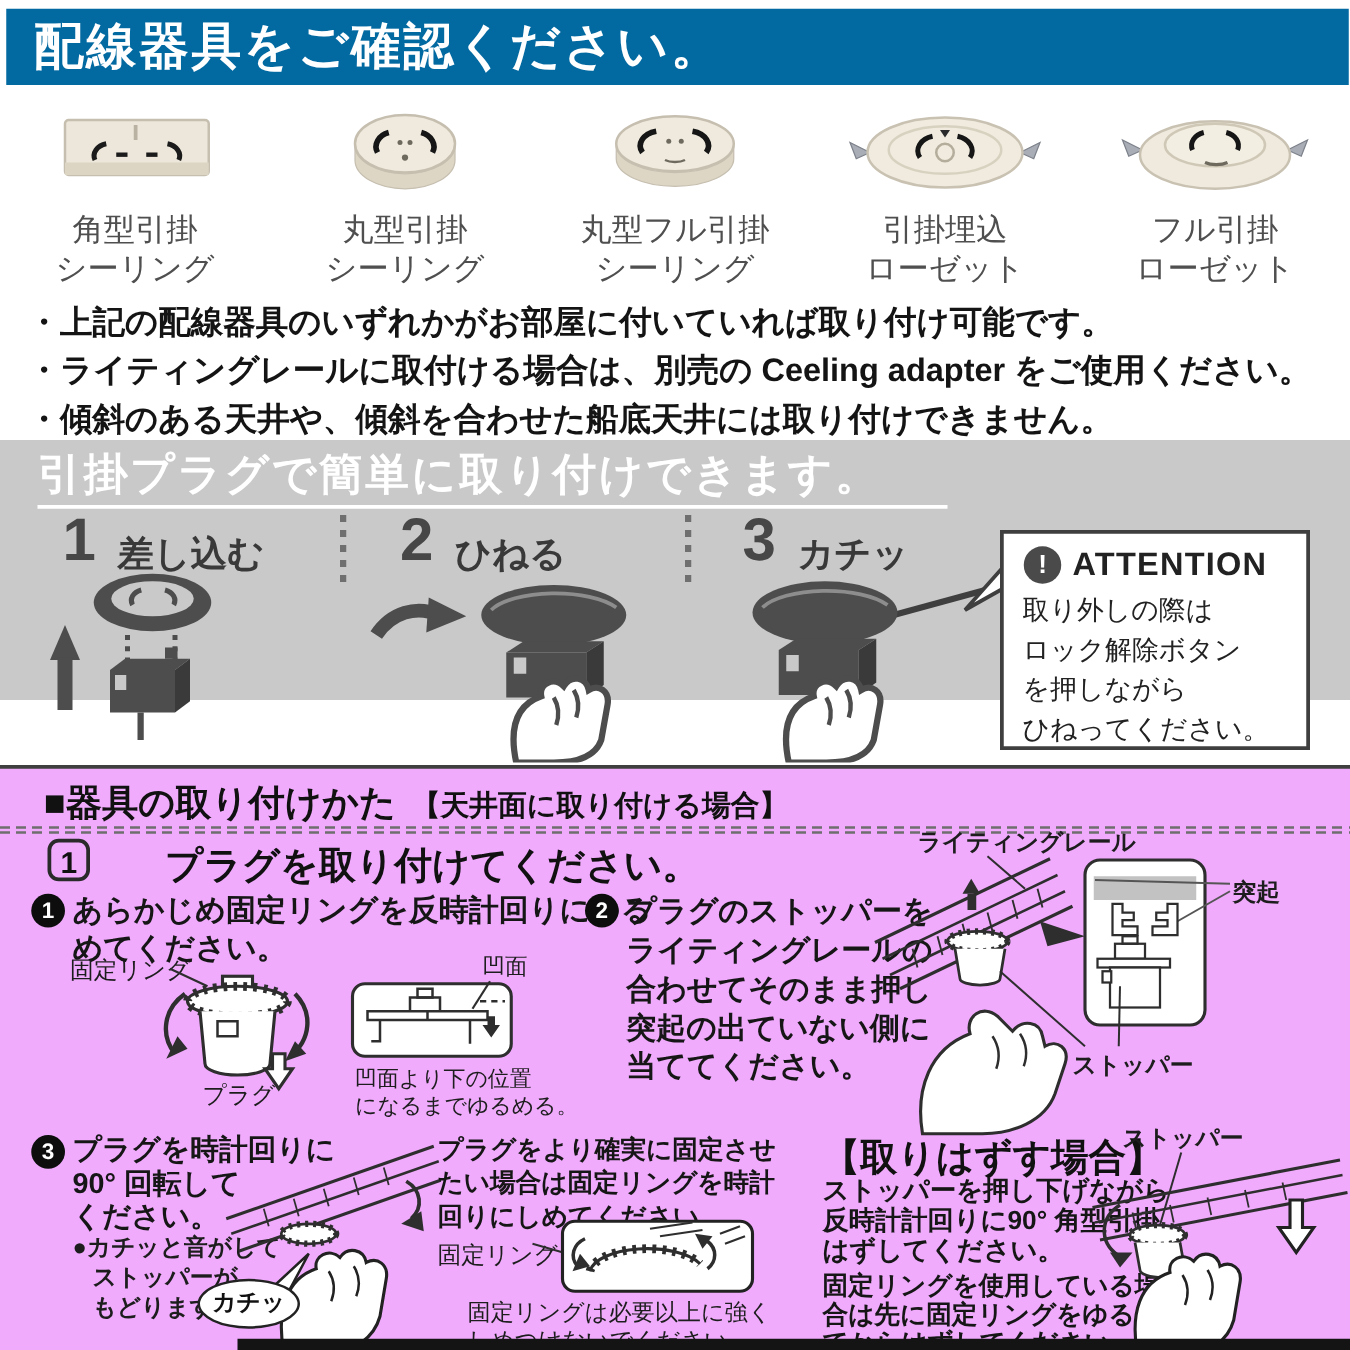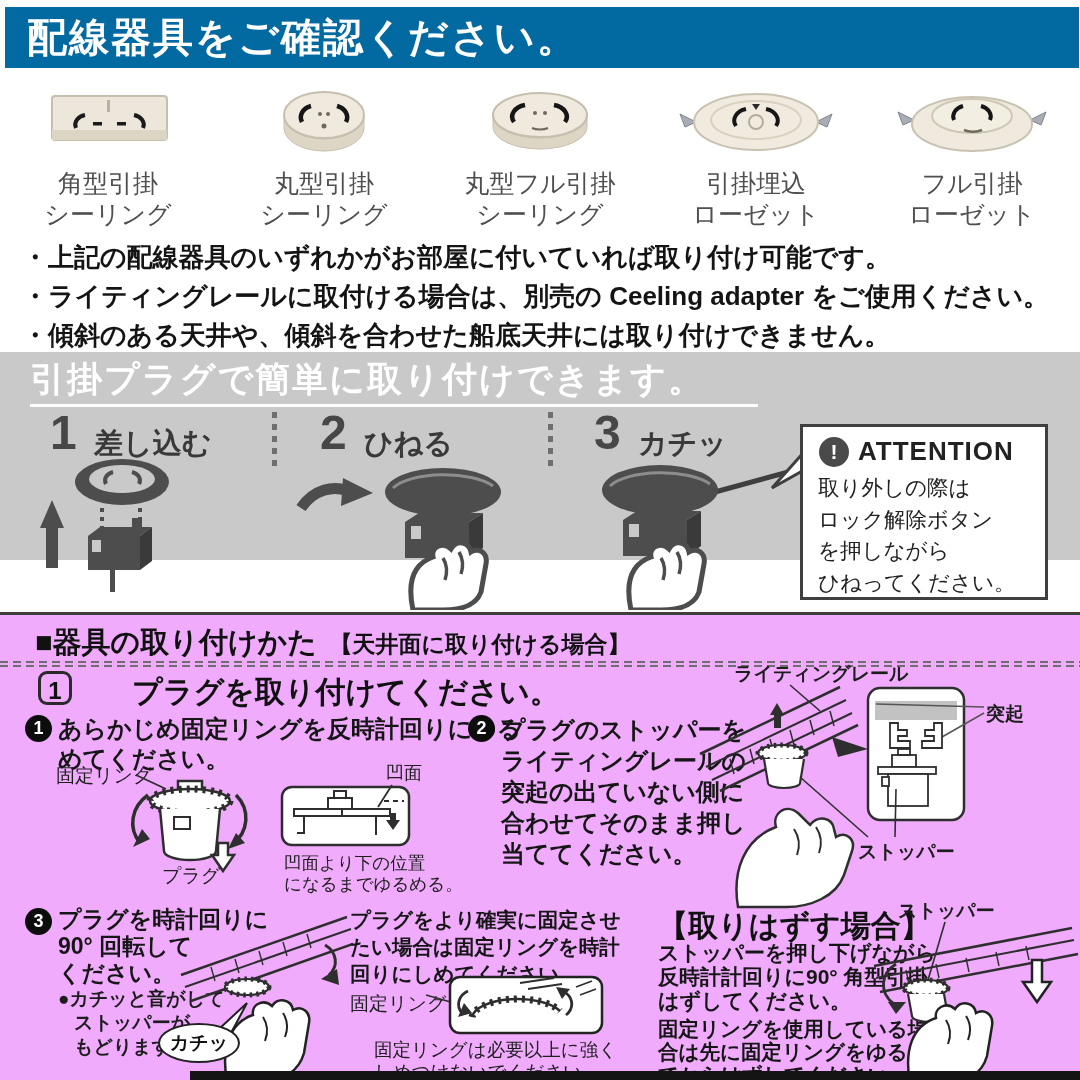--- a/index.html
+++ b/index.html
@@ -260,22 +260,22 @@
     </svg>
     <div class="abs tiny" style="left:284px;top:238px">
       <div>凹面より下の位置</div>
       <div>になるまでゆるめる。</div>
     </div>
 
     <div class="abs cnum" style="left:468px;top:100px">2</div>
     <div class="abs subtxt" style="left:501px;top:99px;line-height:31px">
       <div>プラグのストッパーを</div>
       <div>ライティングレールの</div>
+      <div>合わせてそのまま押し</div>
       <div>突起の出ていない側に</div>
-      <div>合わせてそのまま押し</div>
       <div>当ててください。</div>
     </div>
     <div class="abs small-label" style="left:734px;top:46px;font-weight:600">ライティングレール</div>
     <svg class="abs" style="left:690px;top:64px" width="390" height="230" viewBox="0 0 390 230">
       <line x1="100" y1="6" x2="130" y2="32" stroke="#2e2e2e" stroke-width="1.6"></line>
       <line x1="10" y1="75" x2="150" y2="8" stroke="#2e2e2e" stroke-width="2.5"></line>
       <line x1="16" y1="88" x2="156" y2="21" stroke="#2e2e2e" stroke-width="2"></line>
       <line x1="22" y1="101" x2="162" y2="34" stroke="#2e2e2e" stroke-width="2"></line>
       <line x1="30" y1="112" x2="168" y2="46" stroke="#2e2e2e" stroke-width="2.5"></line>
       <g stroke="#2e2e2e" stroke-width="1.5">

